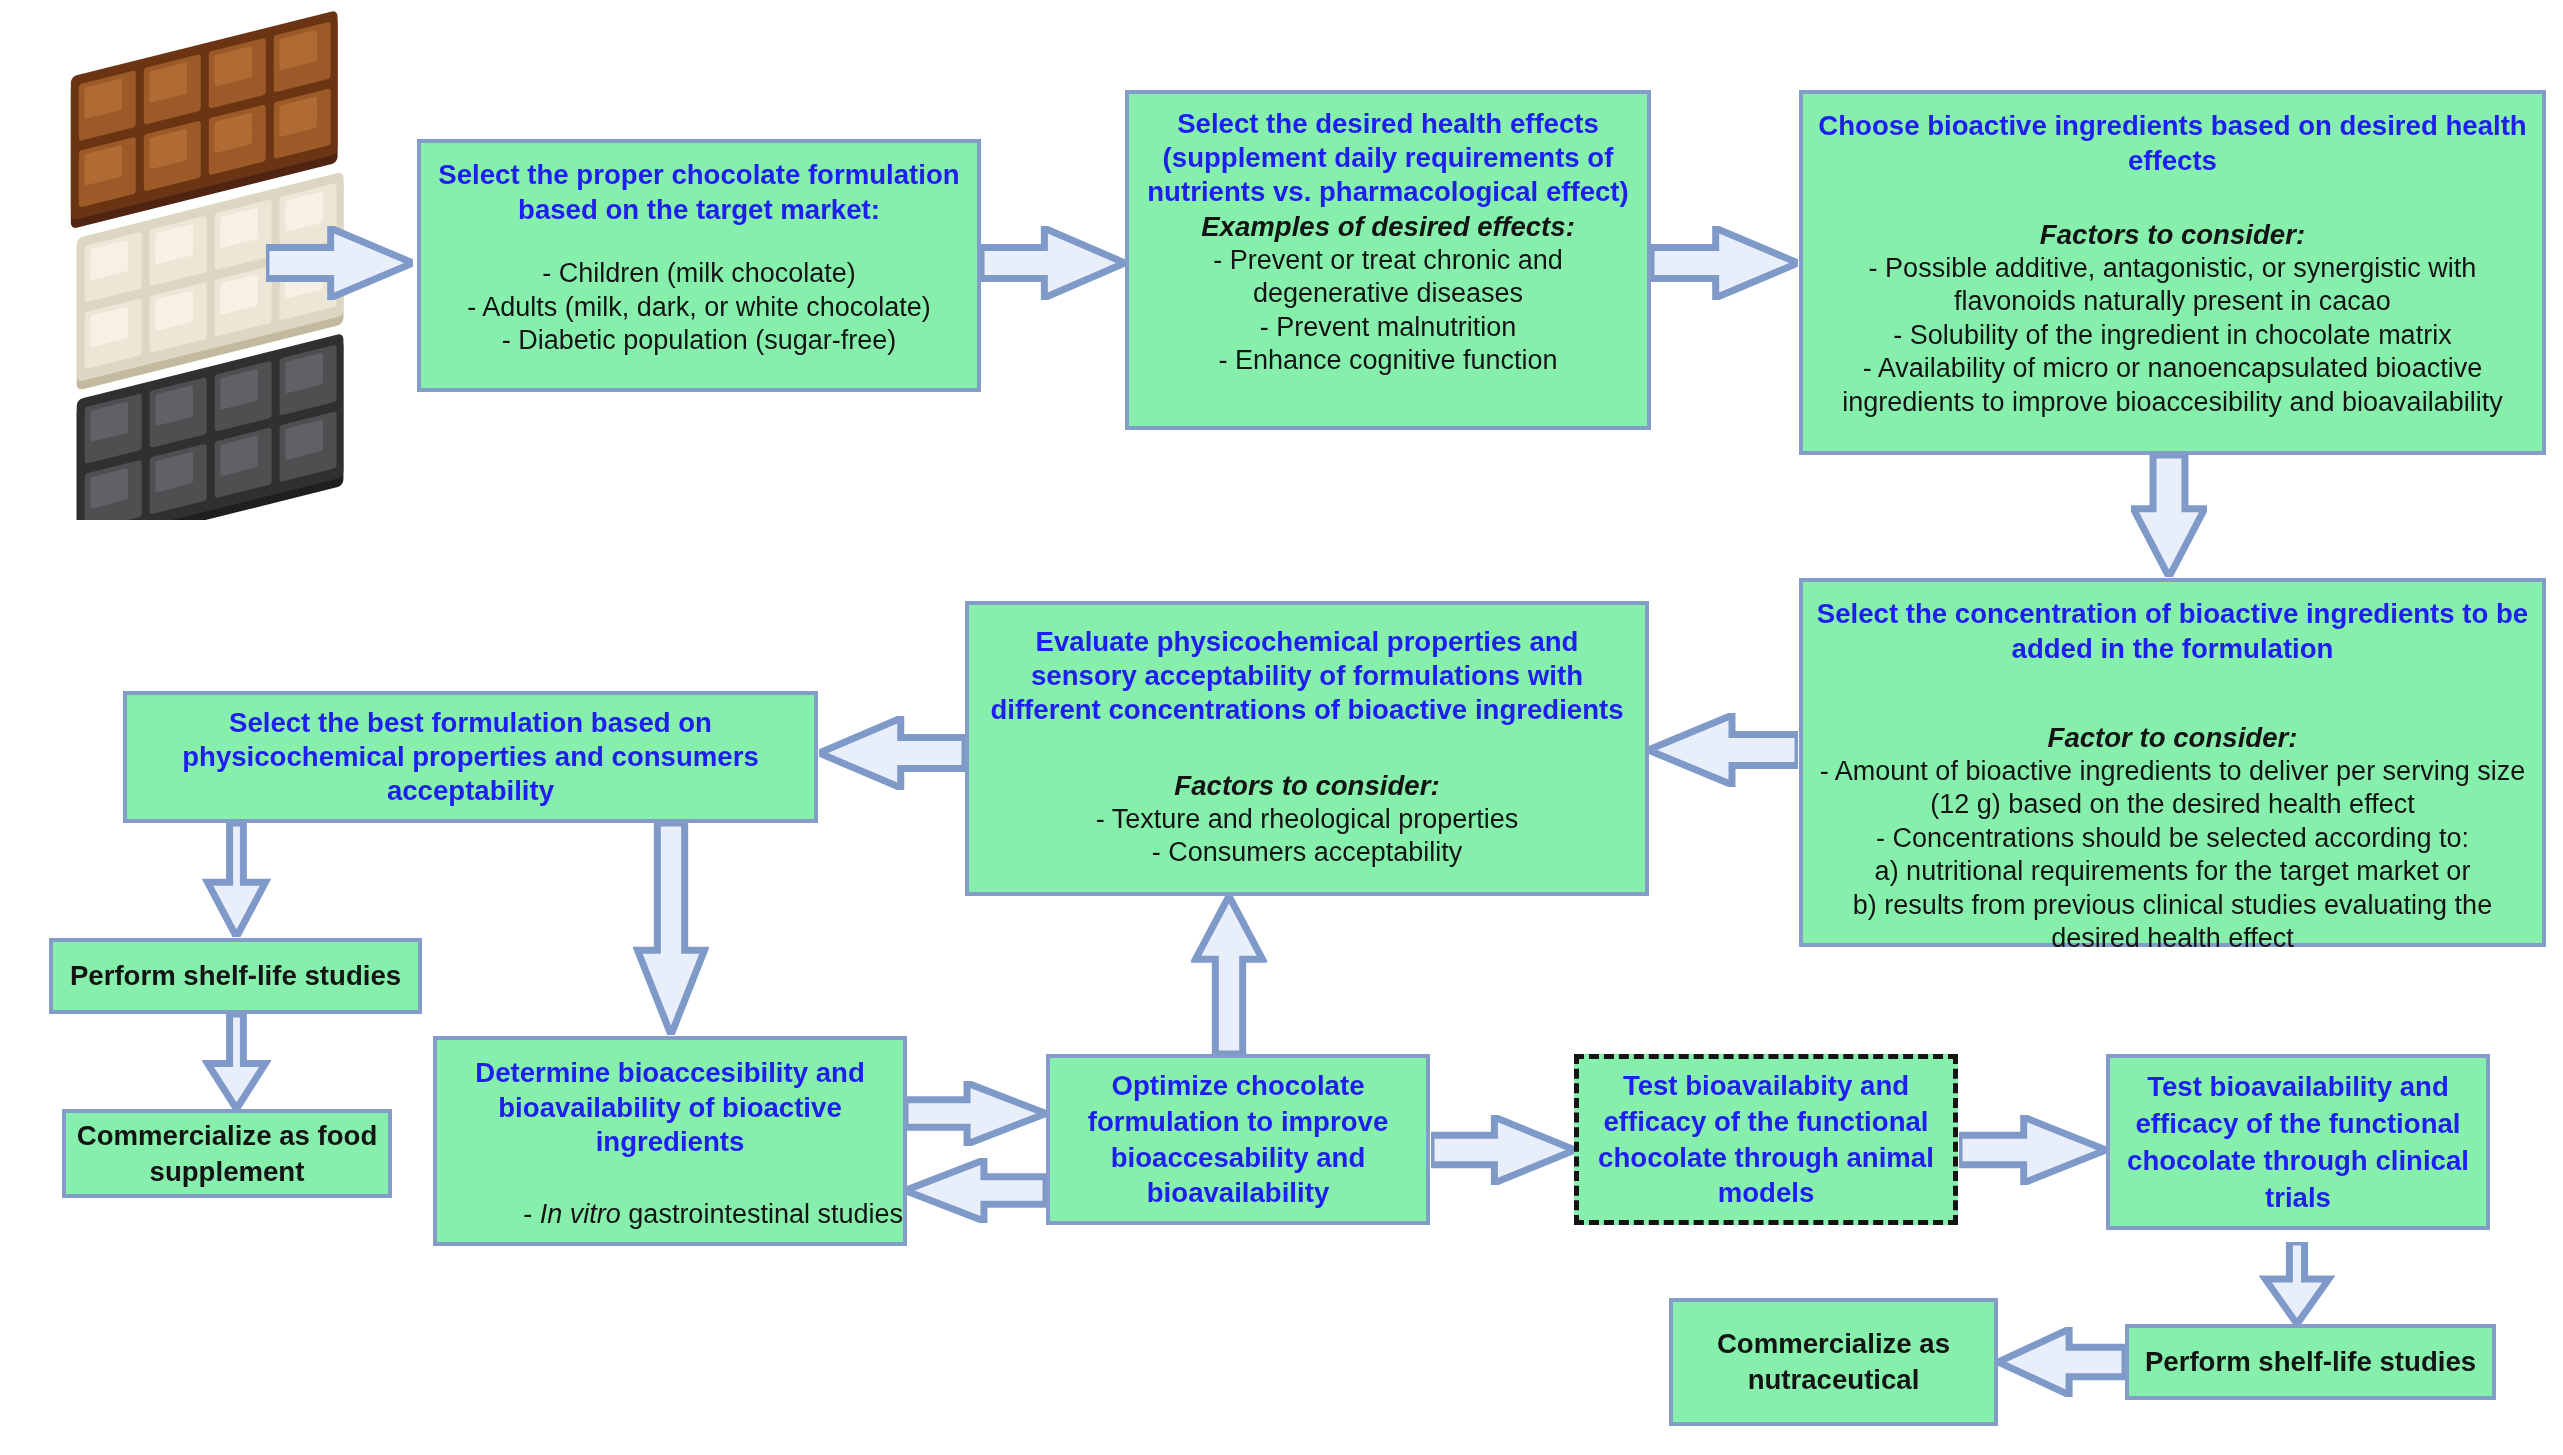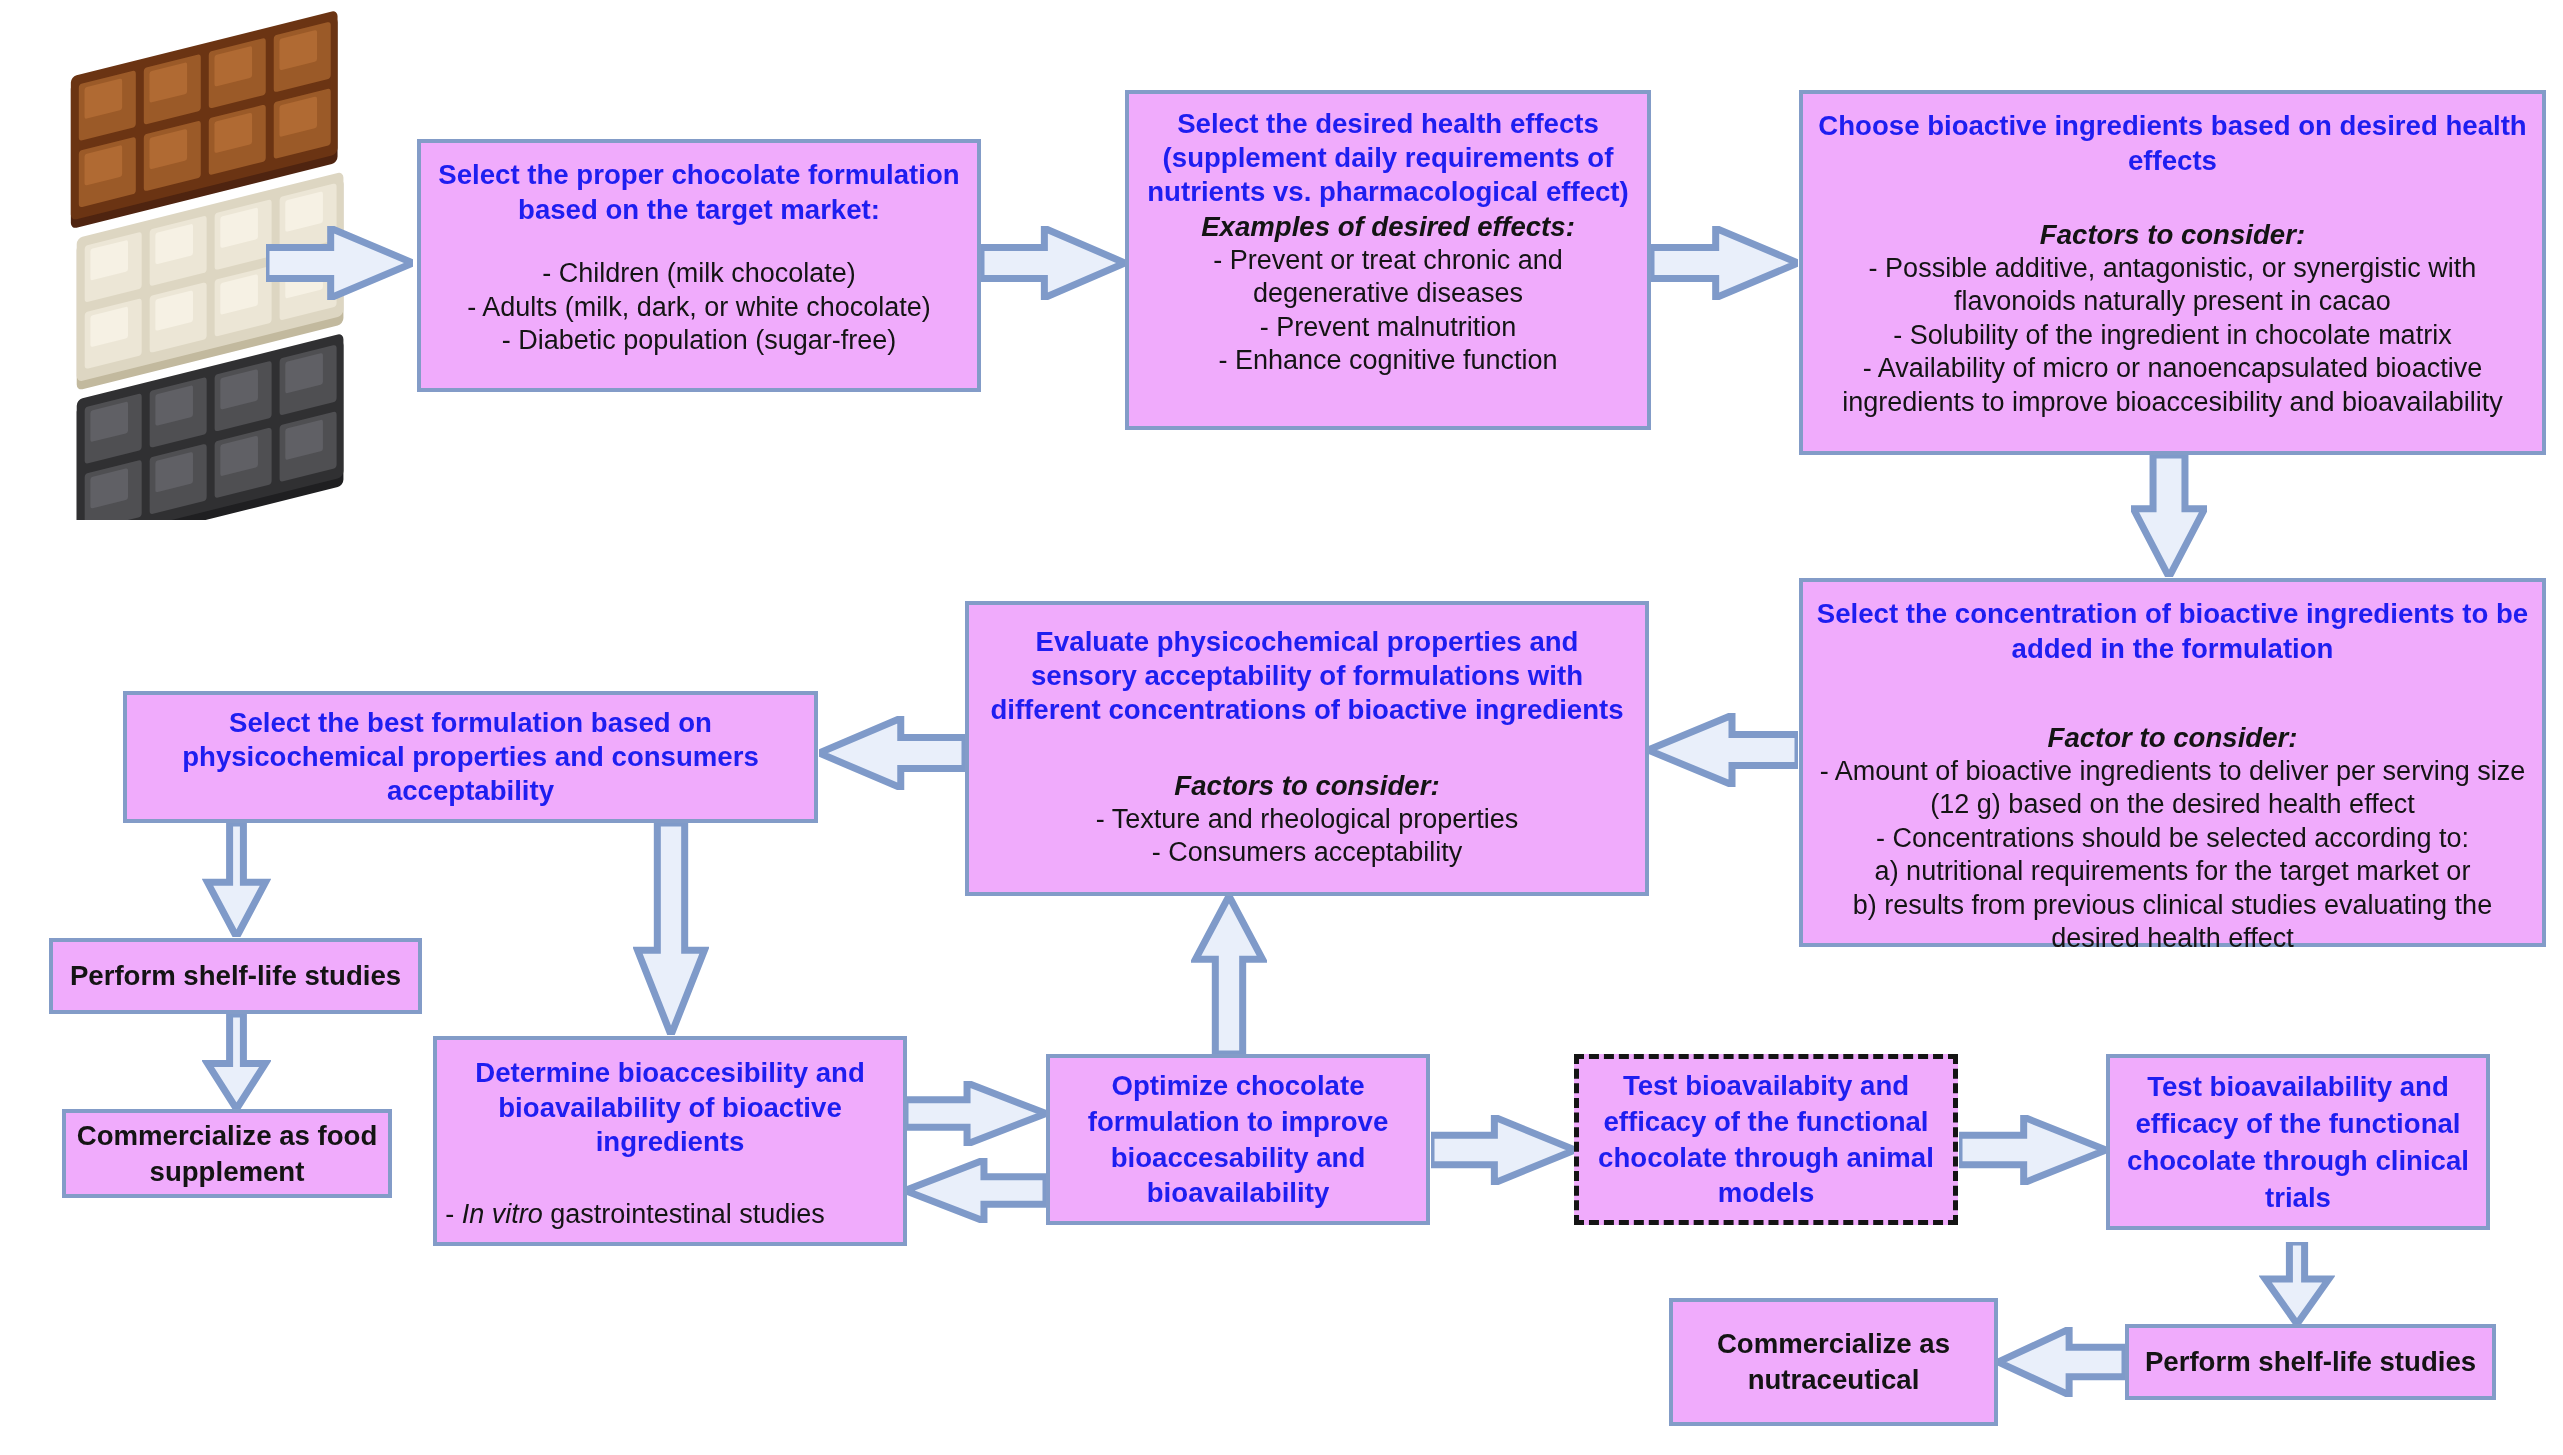--- a/index.html
+++ b/index.html
@@ -13,21 +13,21 @@
     --choc-milk-base:#6b3413; --choc-milk-sq:#9b5a28; --choc-milk-hi:#b06a33;
     --choc-white-base:#ddd6c2; --choc-white-sq:#ece6d6; --choc-white-hi:#f6f1e4;
     --choc-dark-base:#303032; --choc-dark-sq:#4f4f52; --choc-dark-hi:#606065;
   }
   html,body{margin:0;padding:0;background:var(--bg);}
   body{
     width:2563px;height:1455px;position:relative;overflow:hidden;
     font-family:"Liberation Sans", sans-serif;color:var(--text-black);
   }
   .box{
-    position:absolute;background:#f0abfc;border:4.7px solid var(--box-border);
+    position:absolute;background:#86efac;border:4.7px solid var(--box-border);
     box-sizing:border-box;text-align:center;
   }
   .box.dashed{border:5.3px dashed var(--dashed-border);}
   .title{
     color:var(--heading-blue);font-weight:bold;font-size:27.6px;line-height:1.24;
     padding:0 10.6px;
   }
   .subtitle{
     color:var(--heading-blue);font-weight:bold;font-size:27.6px;line-height:1.24;
     padding:0 10.6px;
@@ -41,21 +41,21 @@
   .plain{font-size:27.6px;line-height:1.3;font-weight:bold;}
   .bold-label{font-size:27.6px;font-weight:bold;line-height:1.3;}
   .arrow{position:absolute;}
   .arrow svg{display:block;width:100%;height:100%;}
   .arrow polygon{
     fill:var(--arrow-fill);stroke:var(--arrow-stroke);stroke-width:7;
     vector-effect:non-scaling-stroke;stroke-linejoin:miter;
   }
   .pad-top{padding-top:15.3px;}
   .det-item{
-    font-size:27px;line-height:1.24;text-align:left;padding-left:8.2px;margin-top:39px;
+    font-size:27px;line-height:1.24;text-align:right;padding-left:8.2px;margin-top:39px;
   }
   .choco{position:absolute;left:14.7px;top:8.8px;}
 </style>
 </head>
 <body>
 
 <svg class="choco" width="376" height="511" viewBox="0 0 640 870">
   <g transform="translate(95,115) rotate(-14) skewX(-14)">
     <rect x="0" y="10" width="468" height="242" rx="10" style="fill:#4f2410"></rect>
     <rect x="0" y="0" width="468" height="238" rx="10" style="fill:var(--choc-milk-base)"></rect>

